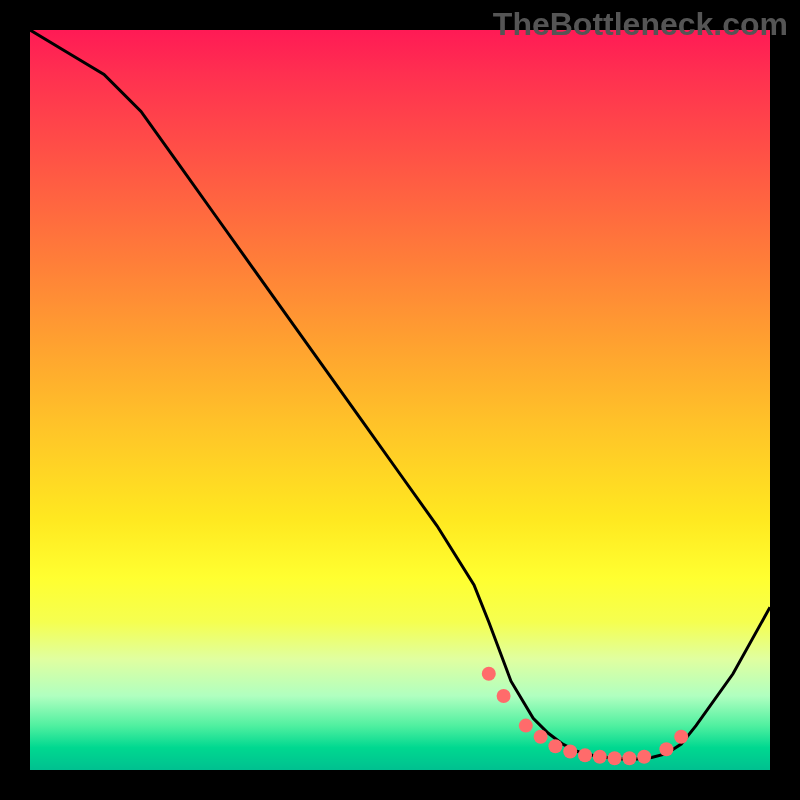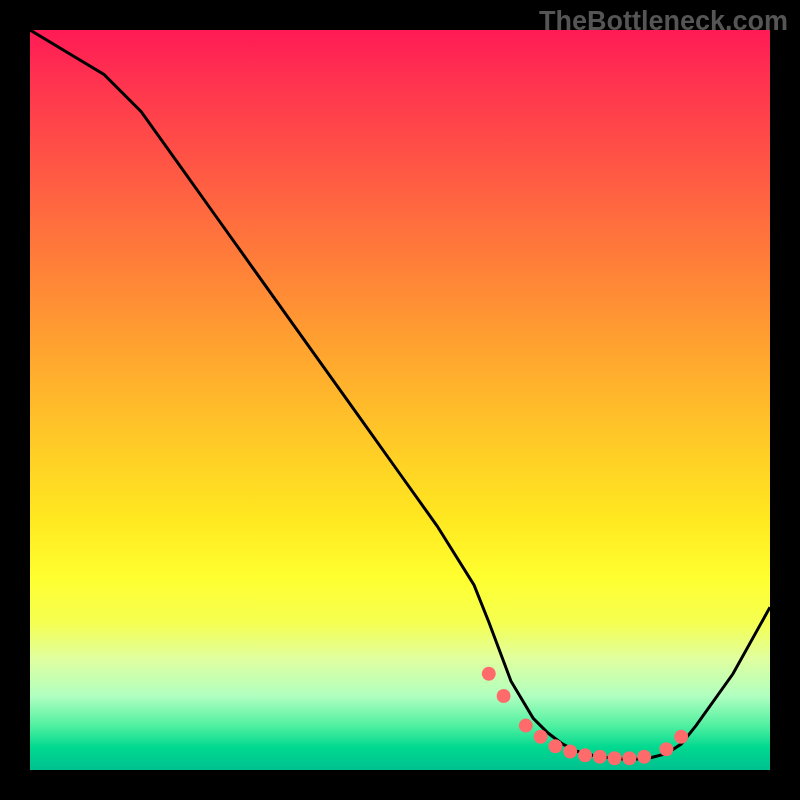--- a/index.html
+++ b/index.html
@@ -9,21 +9,21 @@
     height: 800px;
     background: #000;
     position: relative;
   }
   .watermark {
     position: absolute;
     top: 6px;
     right: 12px;
     color: #555;
     font-family: Arial, sans-serif;
-    font-size: 27px;
+    font-size: 32px;
     font-weight: bold;
     z-index: 10;
   }
   .plot-area {
     position: absolute;
     left: 30px;
     top: 30px;
     width: 740px;
     height: 740px;
   }

